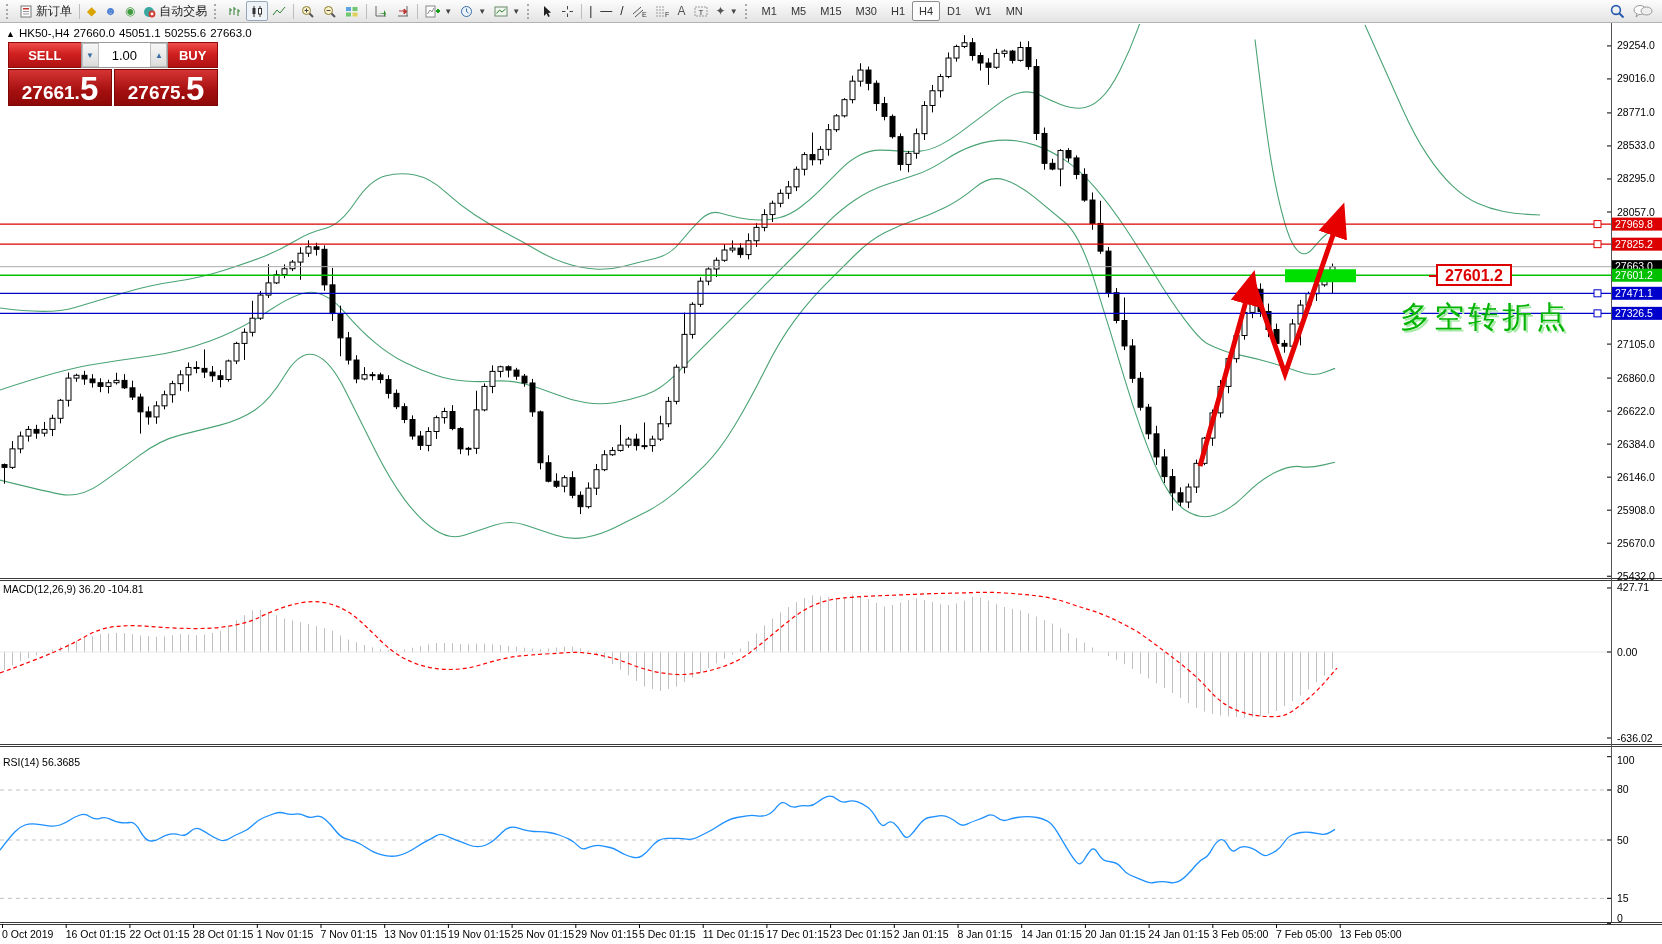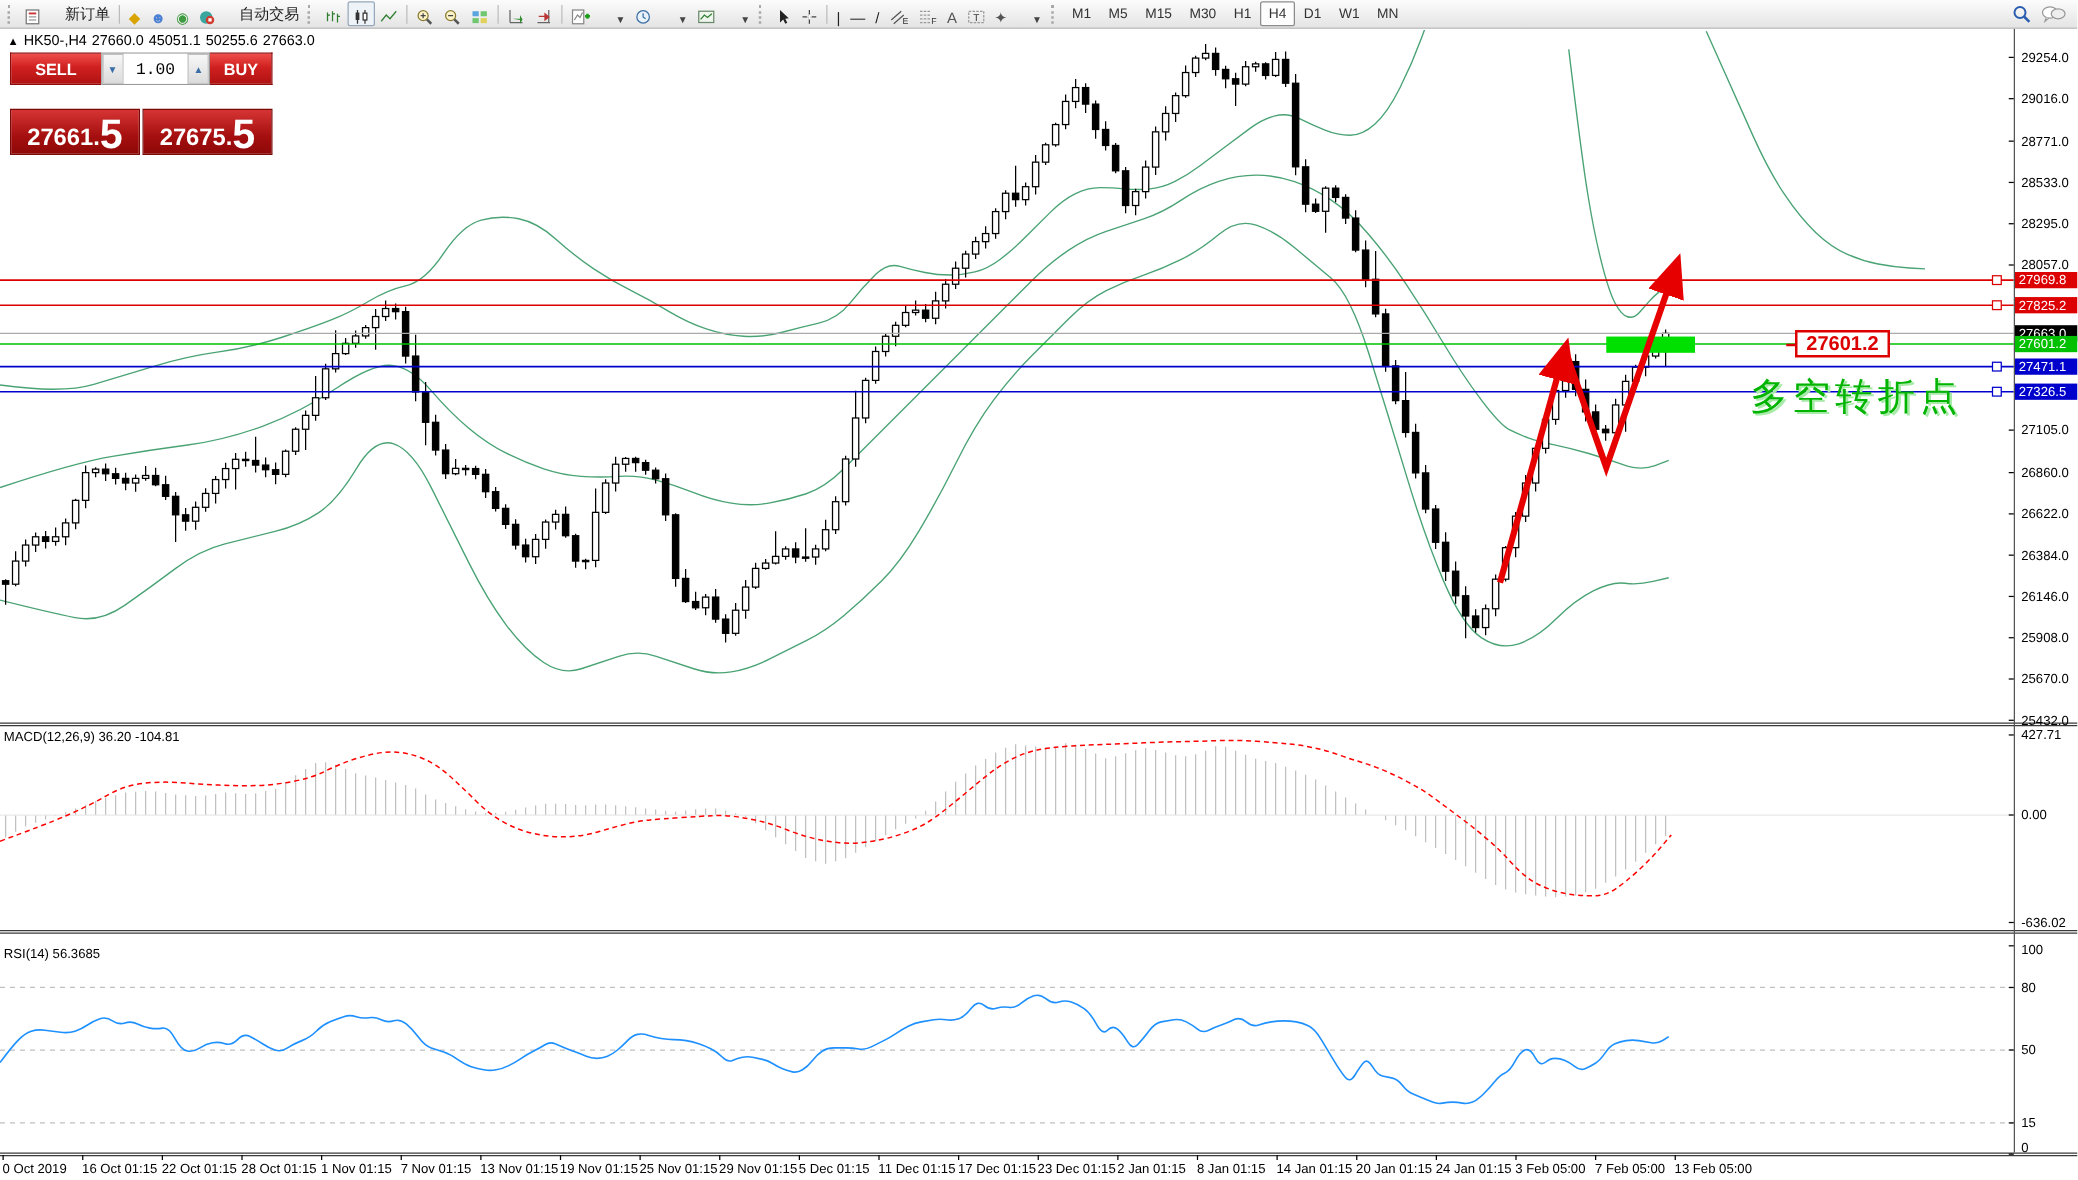--- a/index.html
+++ b/index.html
@@ -1,21 +1,21 @@
 <!DOCTYPE html>
 <html><head>
 <meta charset="utf-8">
 <style>
   html,body{margin:0;padding:0;background:#fff;width:1662px;height:944px;overflow:hidden;
     font-family:"Liberation Sans",sans-serif;position:relative}
   
   .toolbar{position:absolute;top:0;left:0;width:1662px;height:23px;z-index:10;
     background:linear-gradient(#fcfcfc,#e4e4e4);border-bottom:1px solid #b3b3b3;
     display:flex;align-items:center;padding:0 3px;font-size:12px;color:#222;box-sizing:border-box}
-  .tb-btn{display:flex;align-items:flex-end;gap:19px;padding:1px 4px;height:18px;border-radius:2px;cursor:default;white-space:nowrap}
+  .tb-btn{display:flex;align-items:center;gap:3px;padding:1px 4px;height:18px;border-radius:2px;cursor:default;white-space:nowrap}
   .tb-btn.pressed{background:#eef3f8;border:1px solid #97a8bb;padding:0 3px}
   .tb-grip{width:5px;height:15px;margin:0 3px;border-left:2px dotted #a8a8a8}
   .tb-sep{width:1px;height:15px;background:#bdbdbd;margin:0 3px}
   .glyph{font-size:12px;line-height:12px}
   .caret{font-size:8px;color:#444;margin-left:1px}
   .tf{padding:1px 6px;font-size:11px;color:#333;height:16px;line-height:16px;border:1px solid transparent;border-radius:2px}
   .tf.active{background:#fdfdfd;border:1px solid #8d8d8d}
   .tb-right{margin-left:auto;display:flex;align-items:center;gap:8px;padding-right:6px}
   
   #chartsvg{position:absolute;left:0;top:0;z-index:1}
@@ -25,22 +25,22 @@
   
   .panel{position:absolute;left:8px;top:42px;width:210px;z-index:5}
   .row1{display:flex;height:26px}
   .btn-trade{color:#fff;font-weight:bold;font-size:13px;display:flex;align-items:center;justify-content:center;
     background:linear-gradient(#ef4e4a,#d02020 45%,#b01212);border:1px solid #8e0b0b;box-sizing:border-box}
   .sell{width:76px;border-right:none}
   .buy{width:52px;border-left:none}
   .volwrap{width:92px;display:flex;background:#fff;border:1px solid #9a9a9a;box-sizing:border-box}
   .spin{width:17px;display:flex;align-items:center;justify-content:center;background:linear-gradient(#f7f7f7,#dcdcdc);
     color:#3a6ea5;font-size:8px;border:1px solid #c0c0c0;box-sizing:border-box}
-  .volwrap input{flex:1;width:40px;border:none;outline:none;text-align:center;font-size:13px;font-family:Liberation Mono, monospace}
-  .row2{display:flex;height:37px;margin-top:19px;gap:2px}
+  .volwrap input{flex:1;width:40px;border:none;outline:none;text-align:center;font-size:13px;font-family:Liberation Sans, sans-serif}
+  .row2{display:flex;height:37px;margin-top:1px;gap:2px}
   .price-box{flex:1;display:flex;align-items:flex-end;justify-content:center;padding-bottom:3px;color:#fff;
     background:linear-gradient(#d63434,#a50f0f 60%,#8e0808);border:1px solid #7c0707;box-sizing:border-box}
   .pmain{font-size:19px;font-weight:bold;line-height:19px}
   .pdot{font-size:19px;font-weight:bold;line-height:19px}
   .pbig{font-size:33px;font-weight:bold;line-height:27px}
   
   .callout{position:absolute;left:1436px;top:264px;width:76px;height:22px;z-index:4;background:#fff;
     border:2px solid #dd0000;color:#dd0000;font-size:16px;font-weight:bold;text-align:center;line-height:20px;box-sizing:border-box}
   .callout::before{content:"";position:absolute;left:-9px;top:9px;width:8px;height:2px;background:#dd0000}
   .cn-note{position:absolute;left:1400px;top:297px;z-index:4;font-size:30px;font-weight:normal;color:#00b400;

